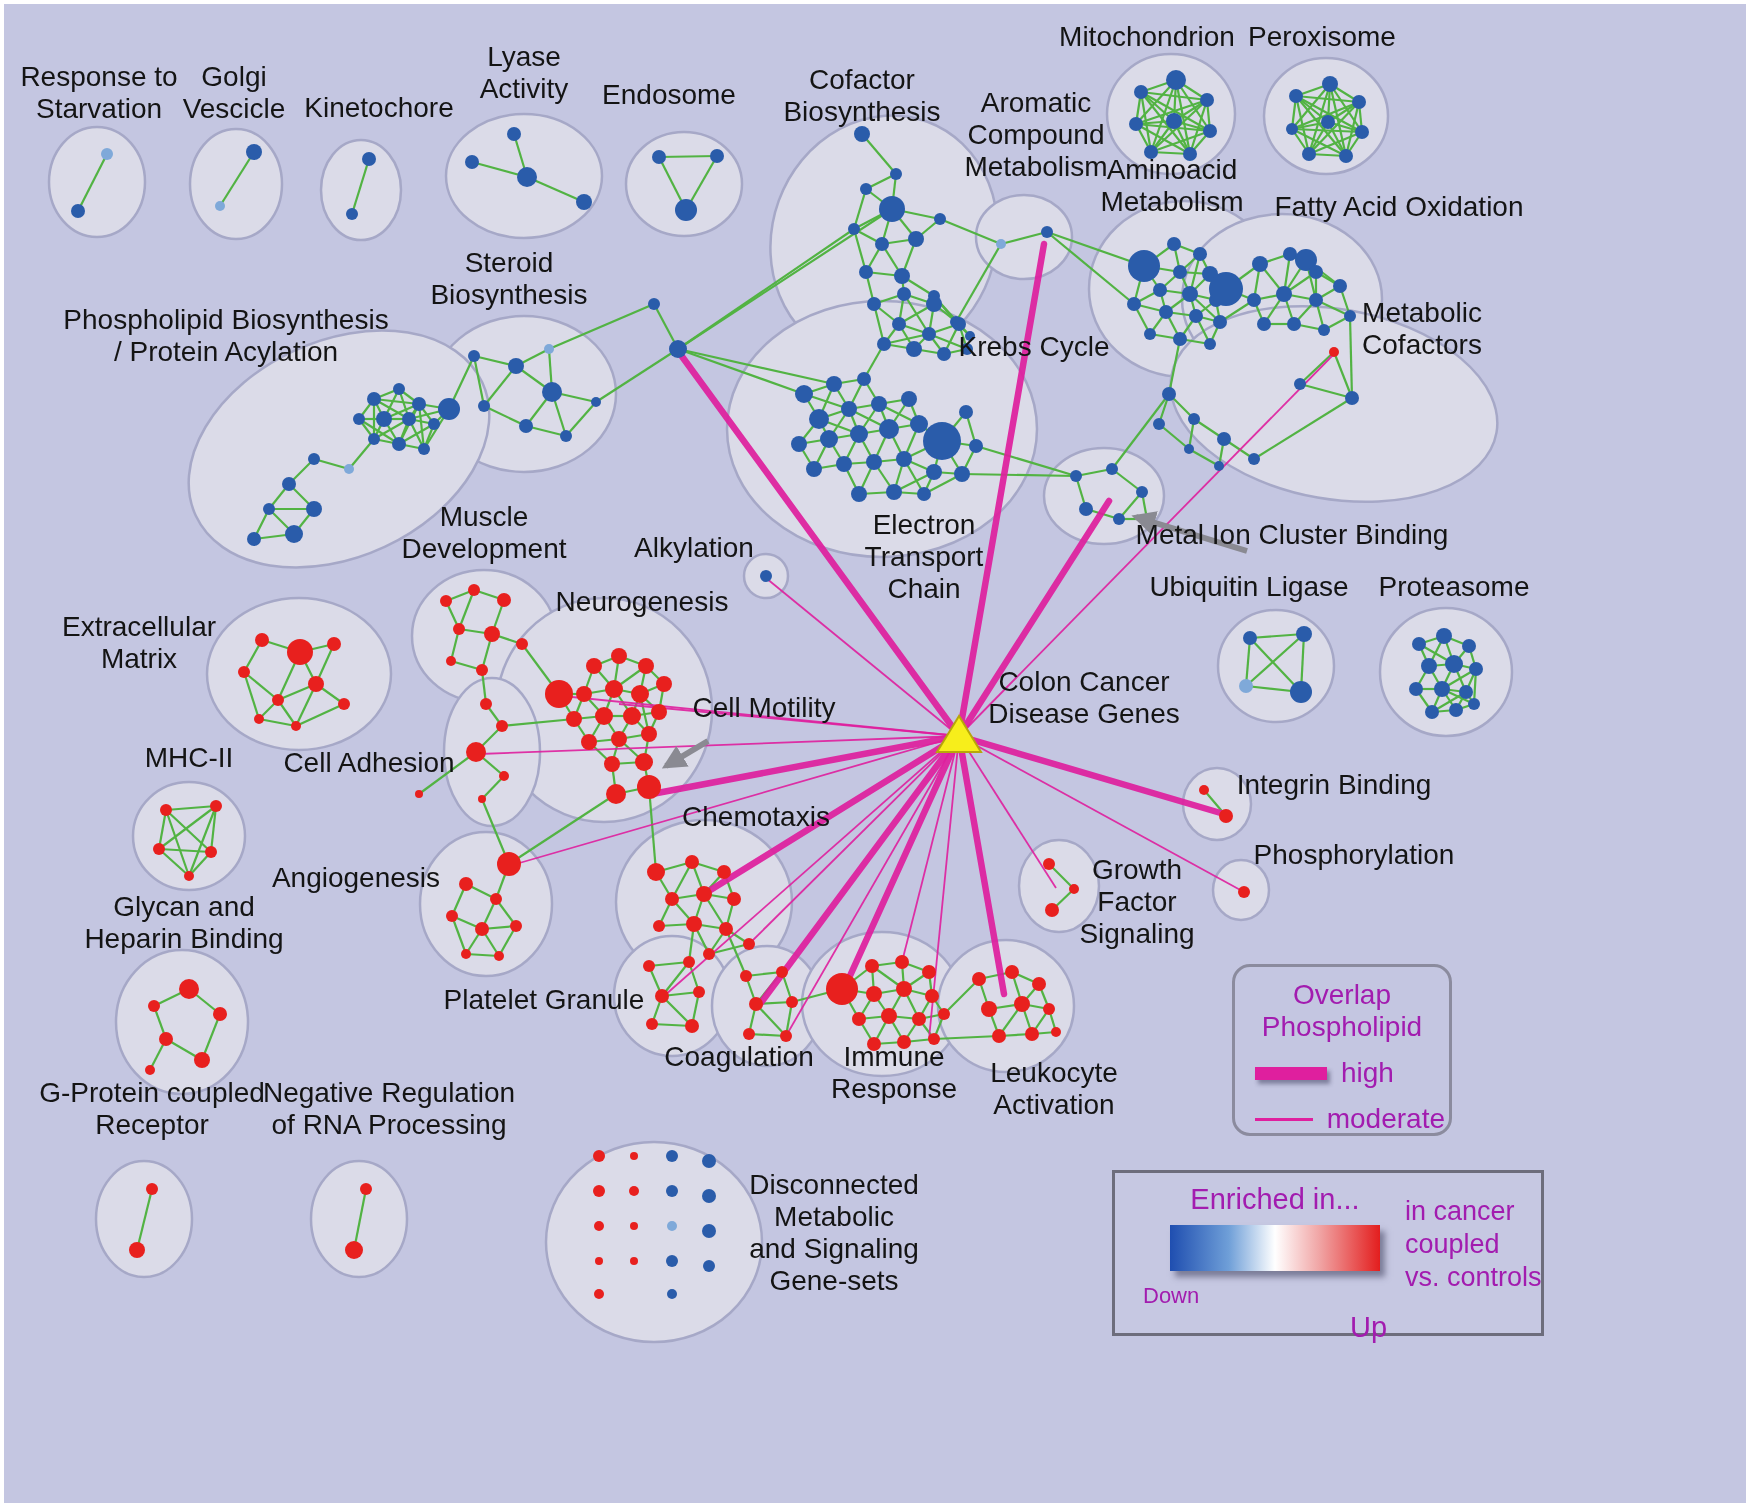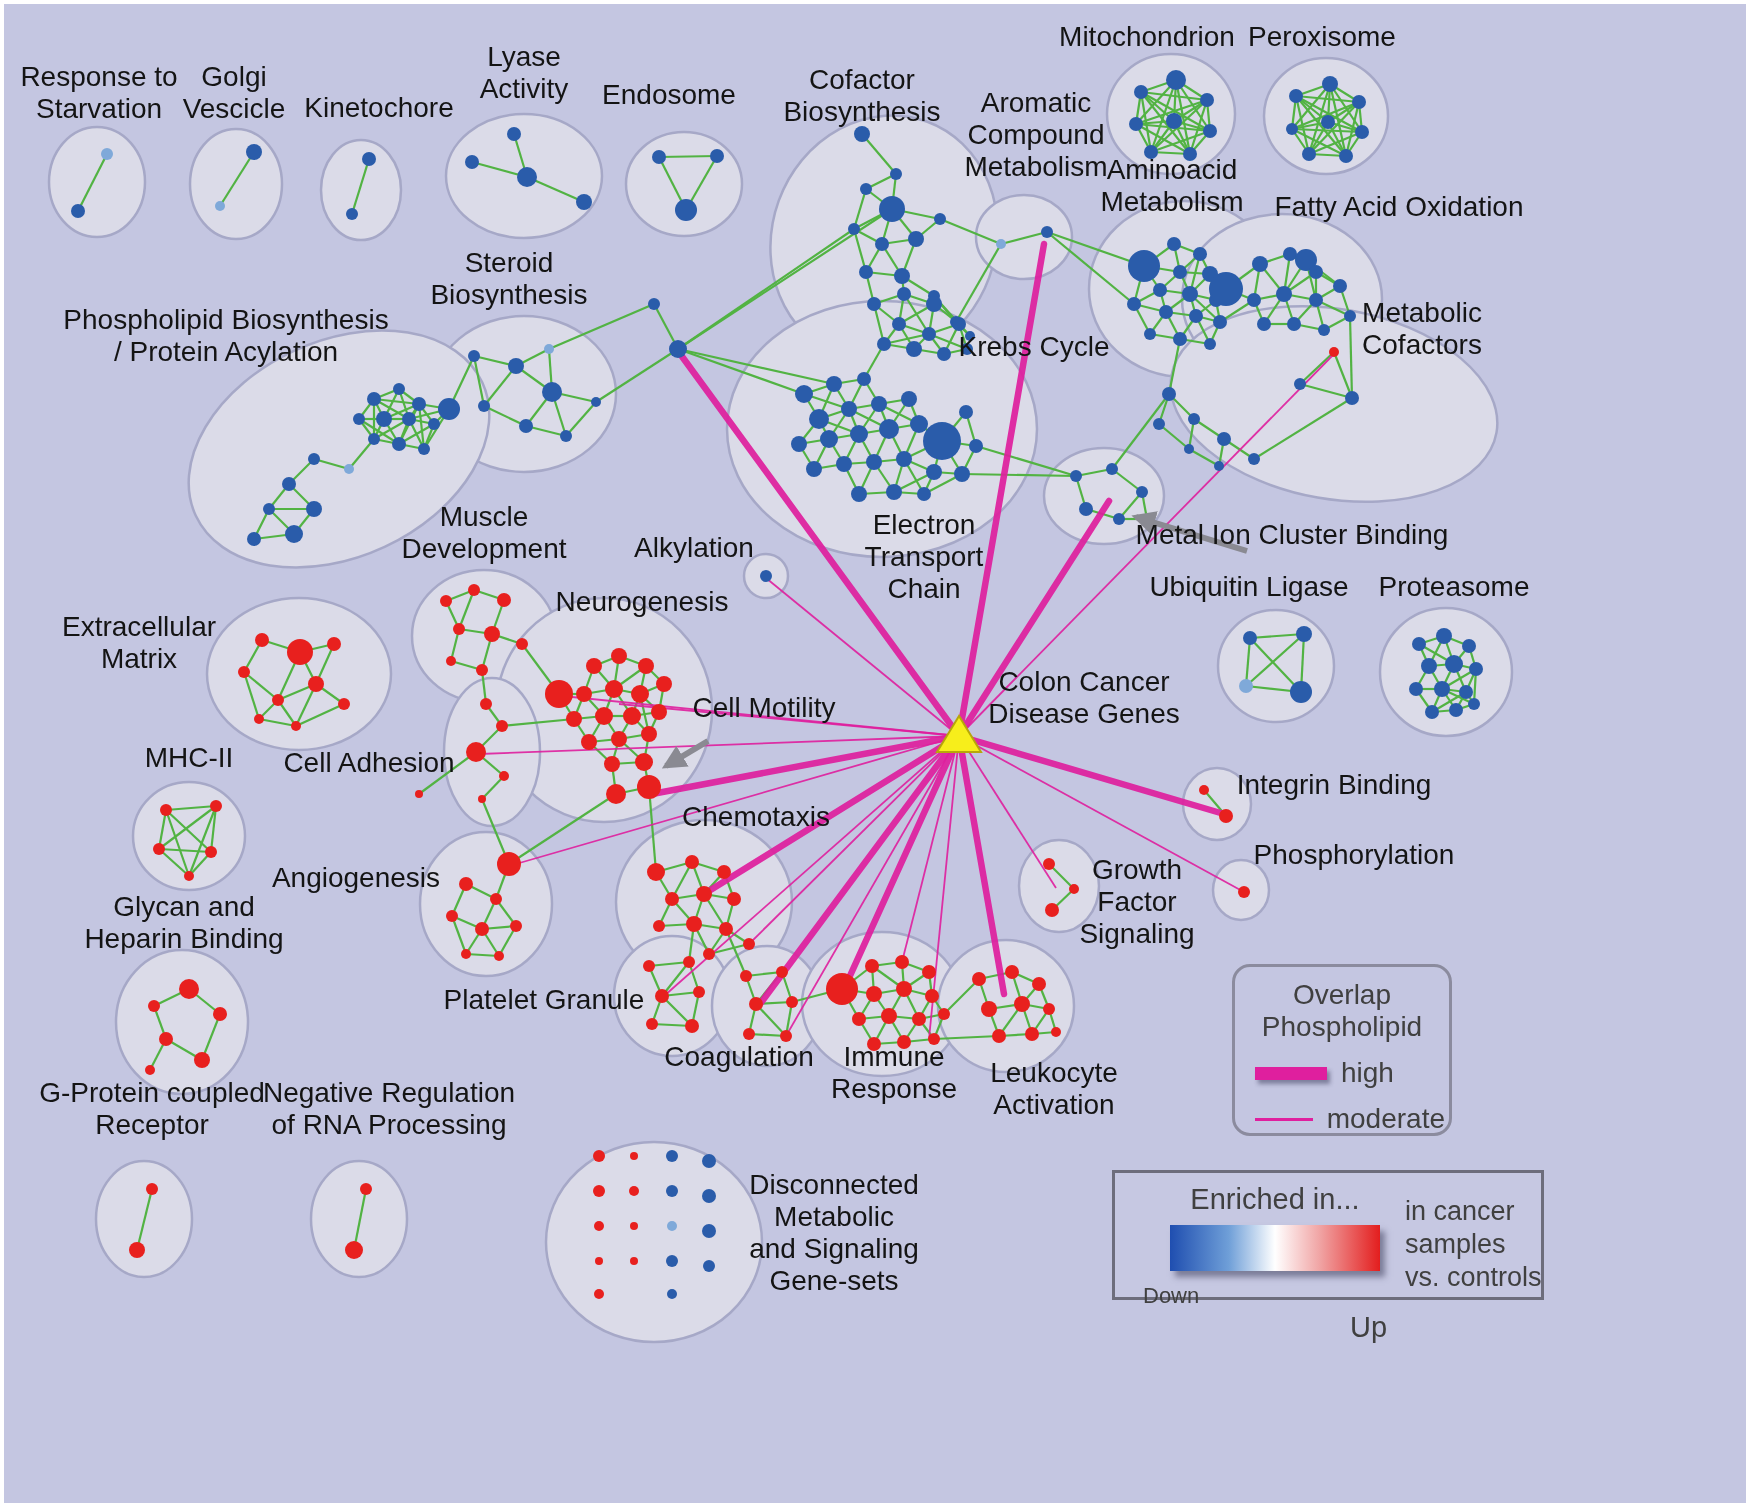--- a/index.html
+++ b/index.html
@@ -1,26 +1,26 @@
 <!DOCTYPE html>
 <html><head>
 <meta charset="utf-8">
 <style>
   html,body{margin:0;padding:0;}
   body{font-family:"Liberation Sans",sans-serif;background:#ffffff;}
   #page{position:relative;width:1750px;height:1507px;background:#c4c6e1;overflow:hidden;border:4px solid #ffffff;box-sizing:border-box;}
   svg{position:absolute;left:0;top:0;}
   svg text{font-family:"Liberation Sans",sans-serif;fill:#141414;}
-  .legend-box{position:absolute;box-sizing:border-box;color:#404040;}
+  .legend-box{position:absolute;box-sizing:border-box;color:#a21caf;}
   #legend-overlap{left:1228px;top:960px;width:220px;height:172px;border:3px solid #8b8b9e;border-radius:18px;}
   #legend-overlap .lg-title{text-align:center;font-size:28px;line-height:32px;margin-top:12px;}
   #legend-overlap .lg-row{display:flex;align-items:center;gap:14px;margin:14px 4px 0 20px;font-size:28px;}
   .swatch-high{display:inline-block;width:72px;height:13px;background:#df1f9e;box-shadow:3px 4px 4px rgba(40,40,70,.45);}
   .swatch-moderate{display:inline-block;width:72px;height:3px;background:#df1f9e;}
-  #legend-enriched{left:1108px;top:1166px;width:432px;height:130px;border:3px solid #6d6d7c;background:rgba(205,207,230,.25);}
+  #legend-enriched{left:1108px;top:1166px;width:432px;height:166px;border:3px solid #6d6d7c;background:rgba(205,207,230,.25);}
   #legend-enriched .le-title{position:absolute;left:0px;top:10px;width:320px;text-align:center;font-size:29px;}
   #legend-enriched .le-grad{position:absolute;left:55px;top:52px;width:210px;height:46px;
      background:linear-gradient(to right,#1f4eb0 0%,#6f9fd8 28%,#ffffff 50%,#f0a1a1 72%,#e31e1e 100%);
      box-shadow:5px 6px 6px rgba(50,50,80,.5);}
   #legend-enriched .le-down{position:absolute;left:28px;top:110px;font-size:22px;}
   #legend-enriched .le-up{position:absolute;left:235px;top:110px;font-size:29px;margin-top:28px;}
   #legend-enriched .le-right{position:absolute;left:290px;top:22px;width:140px;text-align:left;font-size:27px;line-height:33px;}
 </style>
 </head>
 <body>
@@ -1007,18 +1007,18 @@
     </div>
   </div>
 
   <div id="legend-enriched" class="legend-box">
     <div class="le-title">Enriched in...</div>
     <div class="le-grad"></div>
     <div class="le-down">Down</div>
     <div class="le-up">Up</div>
     <div class="le-right">
       <div>in cancer</div>
-      <div>samples</div>
+      <div>coupled</div>
       <div>vs. controls</div>
     </div>
   </div>
 
 </div>
 
 </body></html>

